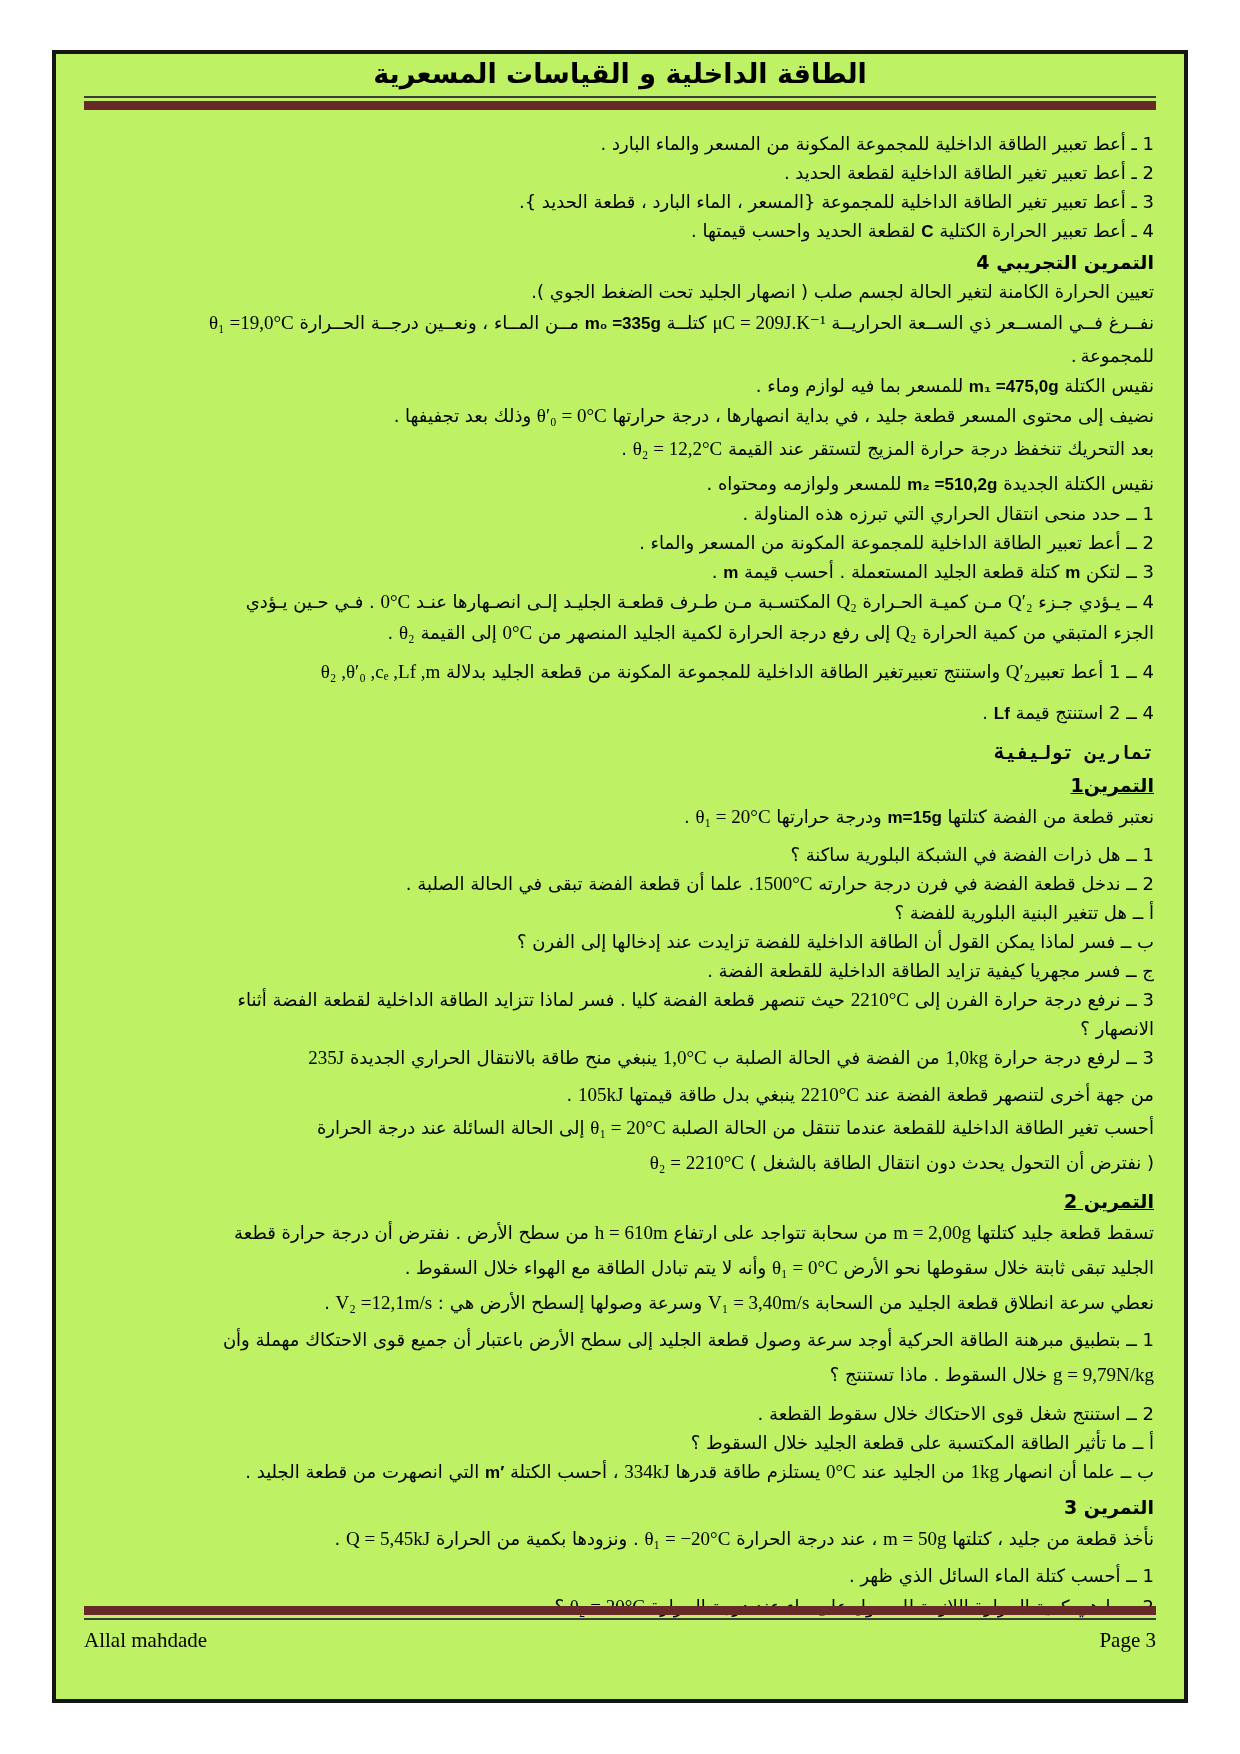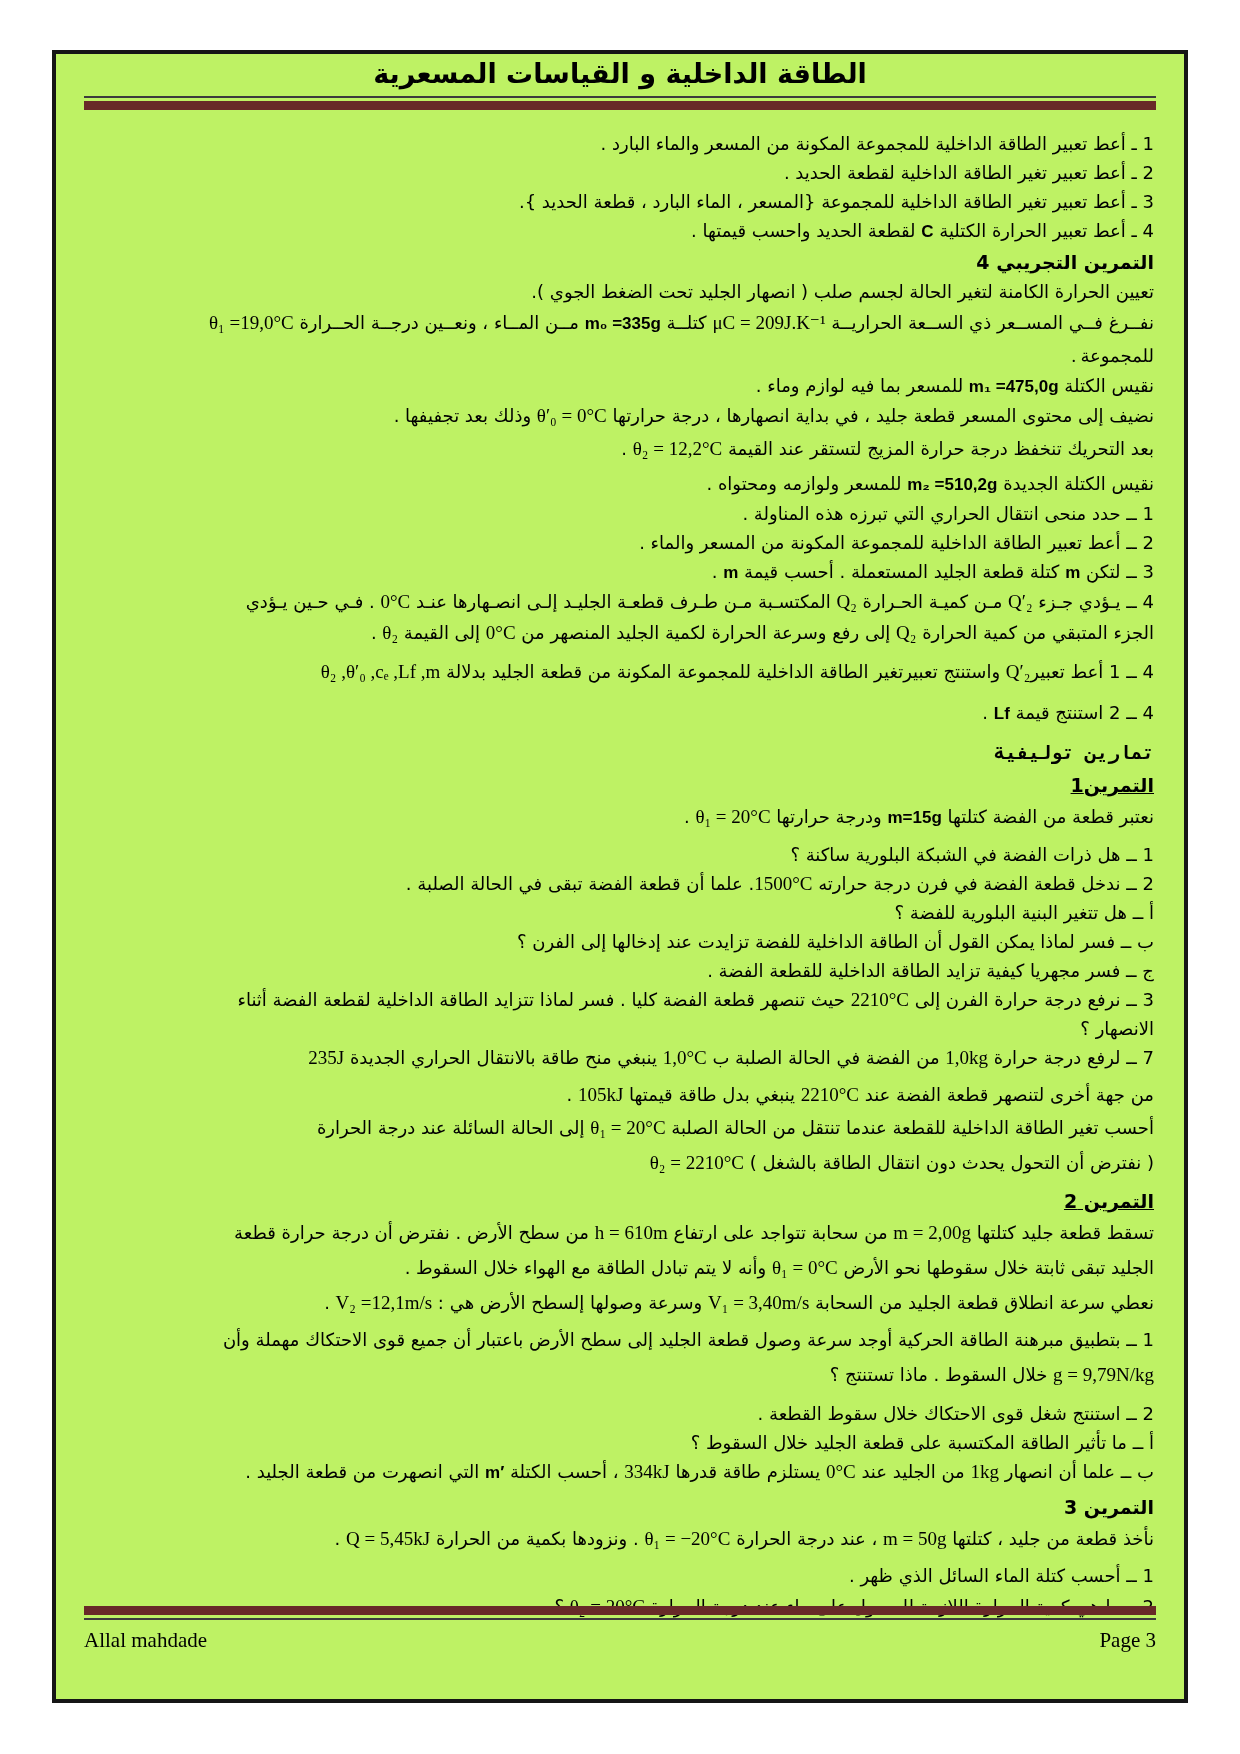--- a/index.html
+++ b/index.html
@@ -62,34 +62,34 @@
       <div class="line" style="margin-top: 2px;"><span class="ar">نفــرغ فــي المســعر ذي الســعة الحراريــة </span><span class="math" dir="ltr">μC = 209J.K⁻¹</span><span class="ar"> كتلــة </span><span class="math s" dir="ltr">m₀ =335g</span><span class="ar"> مــن المــاء ، ونعــين درجــة الحــرارة </span><span class="math" dir="ltr">θ₁ =19,0°C</span></div>
       <div class="line" style="margin-top: 4px; font-family: Liberation Serif, serif;"><span class="ar">للمجموعة .</span></div>
       <div class="line"><span class="ar">نقيس الكتلة </span><span class="math s" dir="ltr">m₁ =475,0g</span><span class="ar"> للمسعر بما فيه لوازم وماء .</span></div>
       <div class="line"><span class="ar">نضيف إلى محتوى المسعر قطعة جليد ، في بداية انصهارها ، درجة حرارتها </span><span class="math" dir="ltr">θ′₀ = 0°C</span><span class="ar"> وذلك بعد تجفيفها .</span></div>
       <div class="line" style="margin-top: 4px;"><span class="ar">بعد التحريك تنخفظ درجة حرارة المزيج لتستقر عند القيمة </span><span class="math" dir="ltr">θ₂ = 12,2°C</span><span class="ar"> .</span></div>
       <div class="line" style="margin-top: 6px;"><span class="ar">نقيس الكتلة الجديدة </span><span class="math s" dir="ltr">m₂ =510,2g</span><span class="ar"> للمسعر ولوازمه ومحتواه .</span></div>
       <div class="line"><span class="ar">1 ــ حدد منحى انتقال الحراري التي تبرزه هذه المناولة .</span></div>
       <div class="line"><span class="ar">2 ــ أعط تعبير الطاقة الداخلية للمجموعة المكونة من المسعر والماء .</span></div>
       <div class="line"><span class="ar">3 ــ لتكن </span><span class="math s" dir="ltr">m</span><span class="ar"> كتلة قطعة الجليد المستعملة . أحسب قيمة </span><span class="math s" dir="ltr">m</span><span class="ar"> .</span></div>
       <div class="line"><span class="ar">4 ــ يـؤدي جـزء </span><span class="math" dir="ltr">Q′₂</span><span class="ar"> مـن كميـة الحـرارة </span><span class="math" dir="ltr">Q₂</span><span class="ar"> المكتسـبة مـن طـرف قطعـة الجليـد إلـى انصـهارها عنـد </span><span class="math" dir="ltr">0°C</span><span class="ar"> . فـي حـين يـؤدي</span></div>
-      <div class="line" style="margin-top: 2px;"><span class="ar">الجزء المتبقي من كمية الحرارة </span><span class="math" dir="ltr">Q₂</span><span class="ar"> إلى رفع وسرعة الحرارة لكمية الجليد المنصهر من </span><span class="math" dir="ltr">0°C</span><span class="ar"> إلى القيمة </span><span class="math" dir="ltr">θ₂</span><span class="ar"> .</span></div>
+      <div class="line" style="margin-top: 2px;"><span class="ar">الجزء المتبقي من كمية الحرارة </span><span class="math" dir="ltr">Q₂</span><span class="ar"> إلى رفع درجة الحرارة لكمية الجليد المنصهر من </span><span class="math" dir="ltr">0°C</span><span class="ar"> إلى القيمة </span><span class="math" dir="ltr">θ₂</span><span class="ar"> .</span></div>
       <div class="line" style="margin-top: 10px;"><span class="ar">4 ــ 1 أعط تعبير</span><span class="math" dir="ltr">Q′₂</span><span class="ar"> واستنتج تعبيرتغير الطاقة الداخلية للمجموعة المكونة من قطعة الجليد بدلالة </span><span class="math" dir="ltr">θ₂ ,θ′₀ ,cₑ ,Lf ,m</span></div>
       <div class="line" style="margin-top: 12px;"><span class="ar">4 ــ 2 استنتج قيمة </span><span class="math s" dir="ltr">Lf</span><span class="ar"> .</span></div>
       <div class="line bold" style="margin-top: 12px; font-family: Liberation Mono, monospace;"><span class="ar">تمارين توليفية</span></div>
       <div class="line bold ul" style="margin-top: 2px;"><span class="ar">التمرين1</span></div>
       <div class="line" style="margin-top: 2px;"><span class="ar">نعتبر قطعة من الفضة كتلتها </span><span class="math s" dir="ltr">m=15g</span><span class="ar"> ودرجة حرارتها </span><span class="math" dir="ltr">θ₁ = 20°C</span><span class="ar"> .</span></div>
       <div class="line" style="margin-top: 8px;"><span class="ar">1 ــ هل ذرات الفضة في الشبكة البلورية ساكنة ؟</span></div>
       <div class="line"><span class="ar">2 ــ ندخل قطعة الفضة في فرن درجة حرارته </span><span class="math" dir="ltr">1500°C</span><span class="ar">. علما أن قطعة الفضة تبقى في الحالة الصلبة .</span></div>
       <div class="line"><span class="ar">أ ــ هل تتغير البنية البلورية للفضة ؟</span></div>
       <div class="line"><span class="ar">ب ــ فسر لماذا يمكن القول أن الطاقة الداخلية للفضة تزايدت عند إدخالها إلى الفرن ؟</span></div>
       <div class="line"><span class="ar">ج ــ فسر مجهريا كيفية تزايد الطاقة الداخلية للقطعة الفضة .</span></div>
       <div class="line"><span class="ar">3 ــ نرفع درجة حرارة الفرن إلى </span><span class="math" dir="ltr">2210°C</span><span class="ar"> حيث تنصهر قطعة الفضة كليا . فسر لماذا تتزايد الطاقة الداخلية لقطعة الفضة أثناء</span></div>
       <div class="line"><span class="ar">الانصهار ؟</span></div>
-      <div class="line"><span class="ar">7 ــ لرفع درجة حرارة </span><span class="math" dir="ltr">1,0kg</span><span class="ar"> من الفضة في الحالة الصلبة ب </span><span class="math" dir="ltr">1,0°C</span><span class="ar"> ينبغي منح طاقة بالانتقال الحراري الجديدة </span><span class="math" dir="ltr">235J</span></div>
+      <div class="line"><span class="ar">3 ــ لرفع درجة حرارة </span><span class="math" dir="ltr">1,0kg</span><span class="ar"> من الفضة في الحالة الصلبة ب </span><span class="math" dir="ltr">1,0°C</span><span class="ar"> ينبغي منح طاقة بالانتقال الحراري الجديدة </span><span class="math" dir="ltr">235J</span></div>
       <div class="line" style="margin-top: 8px;"><span class="ar">من جهة أخرى لتنصهر قطعة الفضة عند </span><span class="math" dir="ltr">2210°C</span><span class="ar"> ينبغي بدل طاقة قيمتها </span><span class="math" dir="ltr">105kJ</span><span class="ar"> .</span></div>
       <div class="line" style="margin-top: 4px;"><span class="ar">أحسب تغير الطاقة الداخلية للقطعة عندما تنتقل من الحالة الصلبة </span><span class="math" dir="ltr">θ₁ = 20°C</span><span class="ar"> إلى الحالة السائلة عند درجة الحرارة</span></div>
       <div class="line" style="margin-top: 6px;"><span class="ar">( نفترض أن التحول يحدث دون انتقال الطاقة بالشغل ) </span><span class="math" dir="ltr">θ₂ = 2210°C</span></div>
       <div class="line bold ul" style="margin-top: 10px;"><span class="ar">التمرين 2</span></div>
       <div class="line" style="margin-top: 2px;"><span class="ar">تسقط قطعة جليد كتلتها </span><span class="math" dir="ltr">m = 2,00g</span><span class="ar"> من سحابة تتواجد على ارتفاع </span><span class="math" dir="ltr">h = 610m</span><span class="ar"> من سطح الأرض . نفترض أن درجة حرارة قطعة</span></div>
       <div class="line" style="margin-top: 6px;"><span class="ar">الجليد تبقى ثابتة خلال سقوطها نحو الأرض </span><span class="math" dir="ltr">θ₁ = 0°C</span><span class="ar"> وأنه لا يتم تبادل الطاقة مع الهواء خلال السقوط .</span></div>
       <div class="line" style="margin-top: 6px;"><span class="ar">نعطي سرعة انطلاق قطعة الجليد من السحابة </span><span class="math" dir="ltr">V₁ = 3,40m/s</span><span class="ar"> وسرعة وصولها إلسطح الأرض هي : </span><span class="math" dir="ltr">V₂ =12,1m/s</span><span class="ar"> .</span></div>
       <div class="line" style="margin-top: 8px;"><span class="ar">1 ــ بتطبيق مبرهنة الطاقة الحركية أوجد سرعة وصول قطعة الجليد إلى سطح الأرض باعتبار أن جميع قوى الاحتكاك مهملة وأن</span></div>
       <div class="line" style="margin-top: 6px;"><span class="math" dir="ltr">g = 9,79N/kg</span><span class="ar"> خلال السقوط . ماذا تستنتج ؟</span></div>
       <div class="line" style="margin-top: 10px;"><span class="ar">2 ــ استنتج شغل قوى الاحتكاك خلال سقوط القطعة .</span></div>

